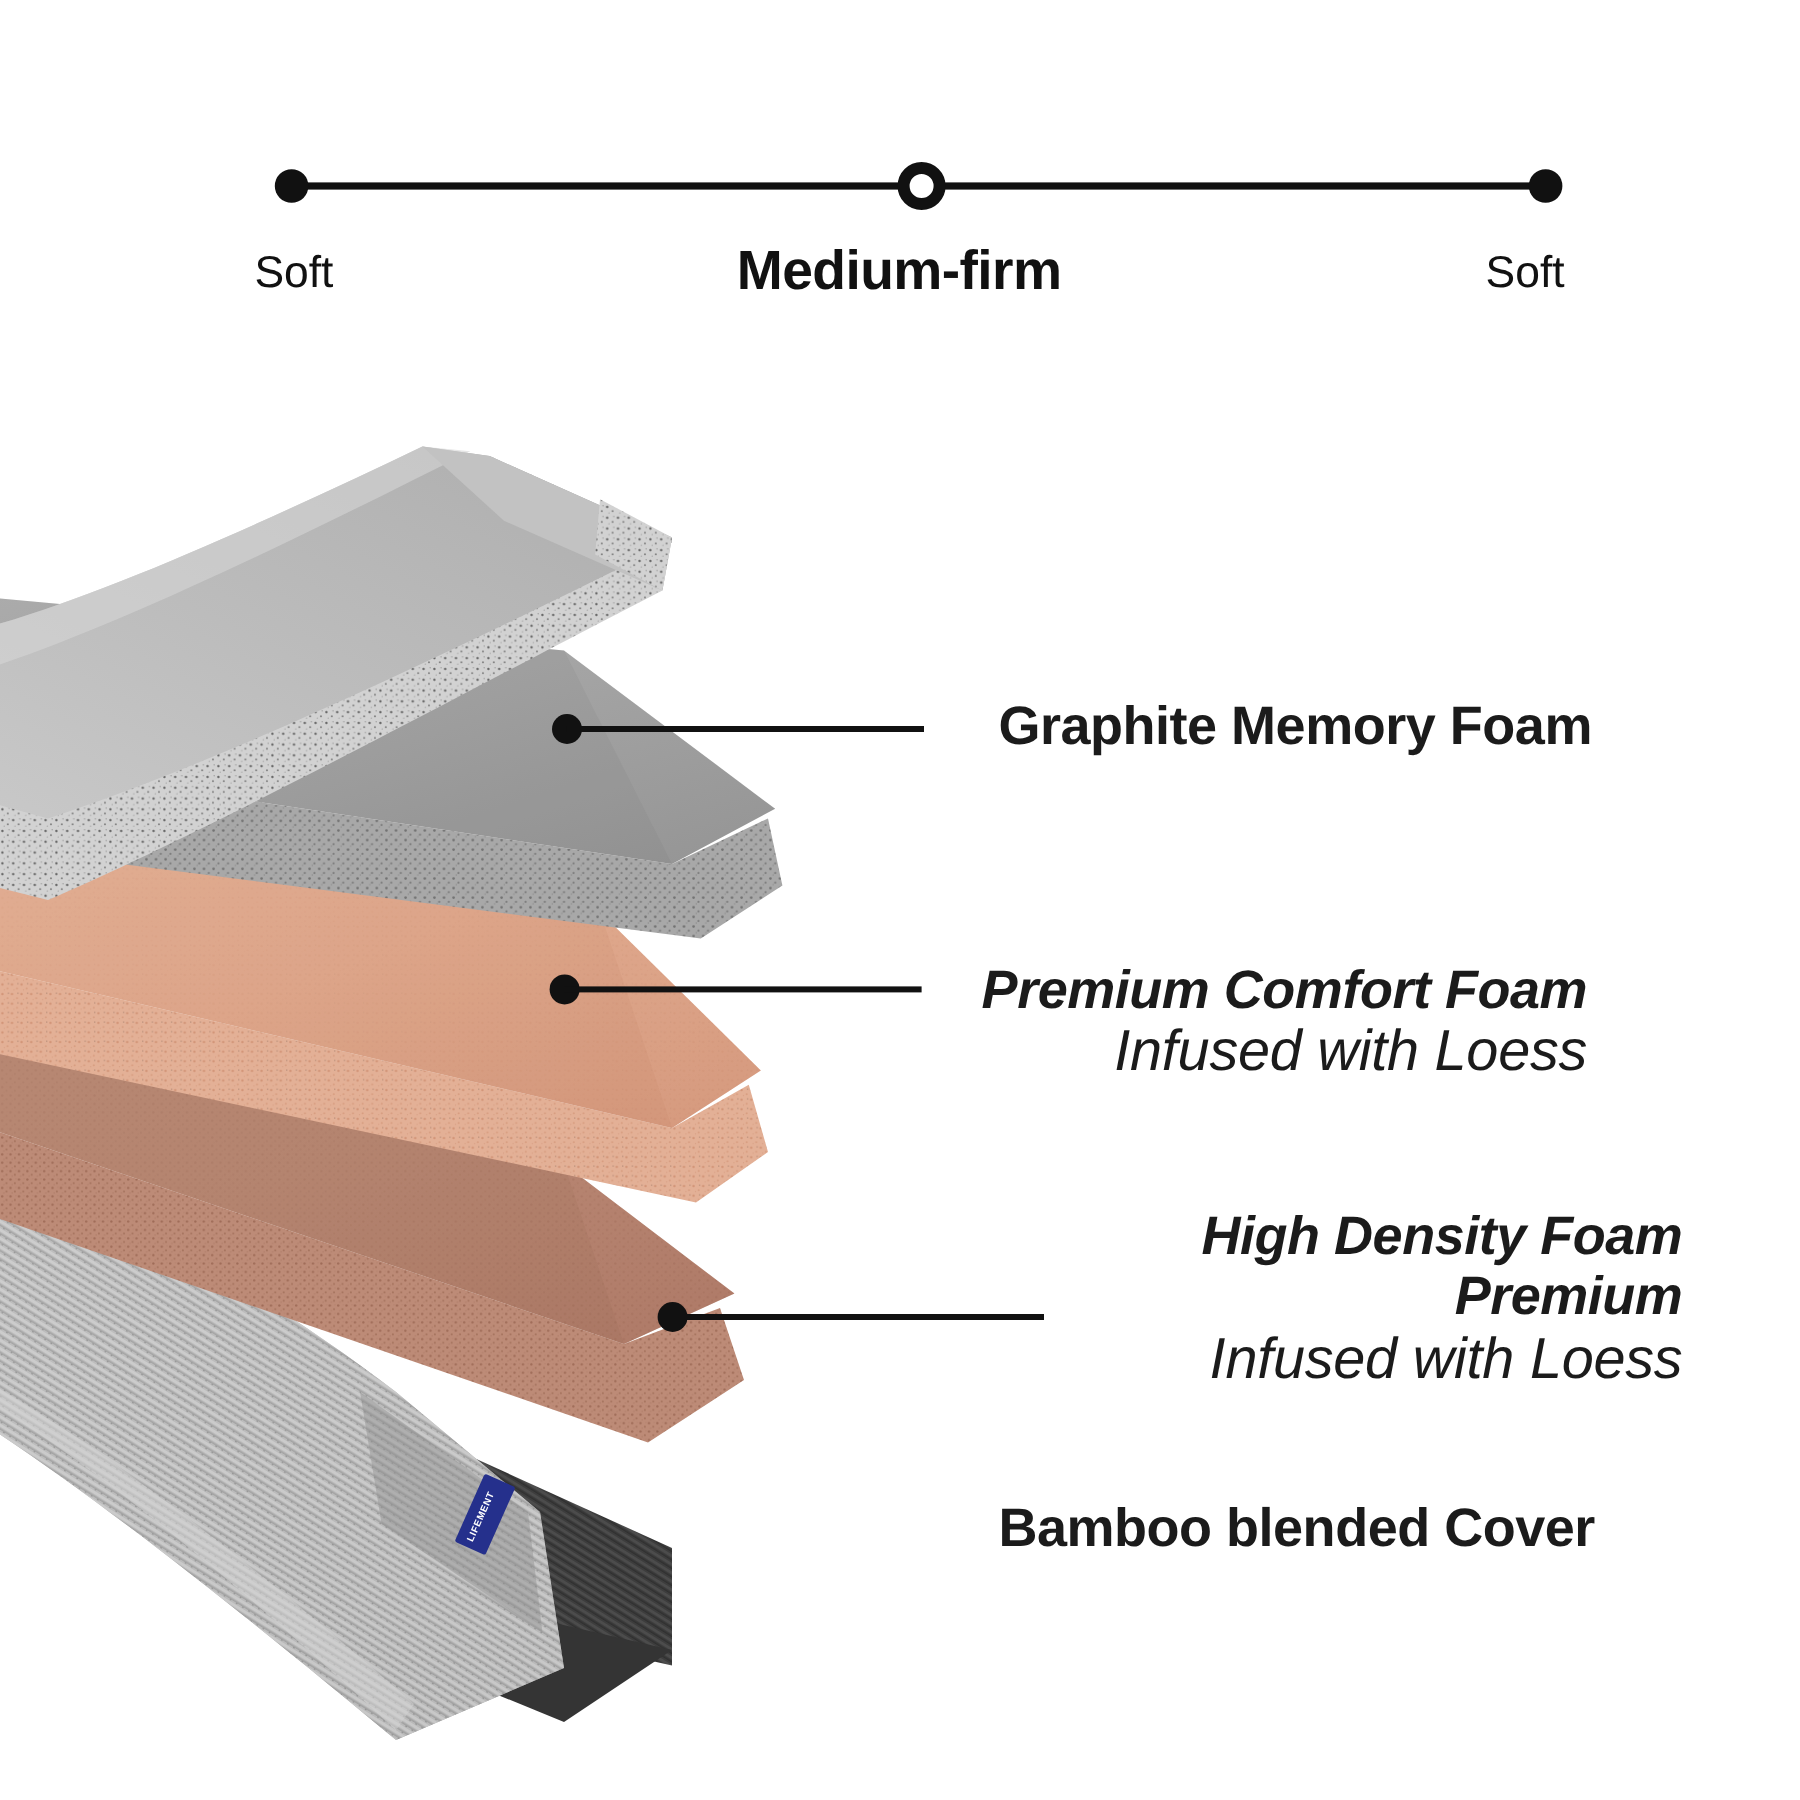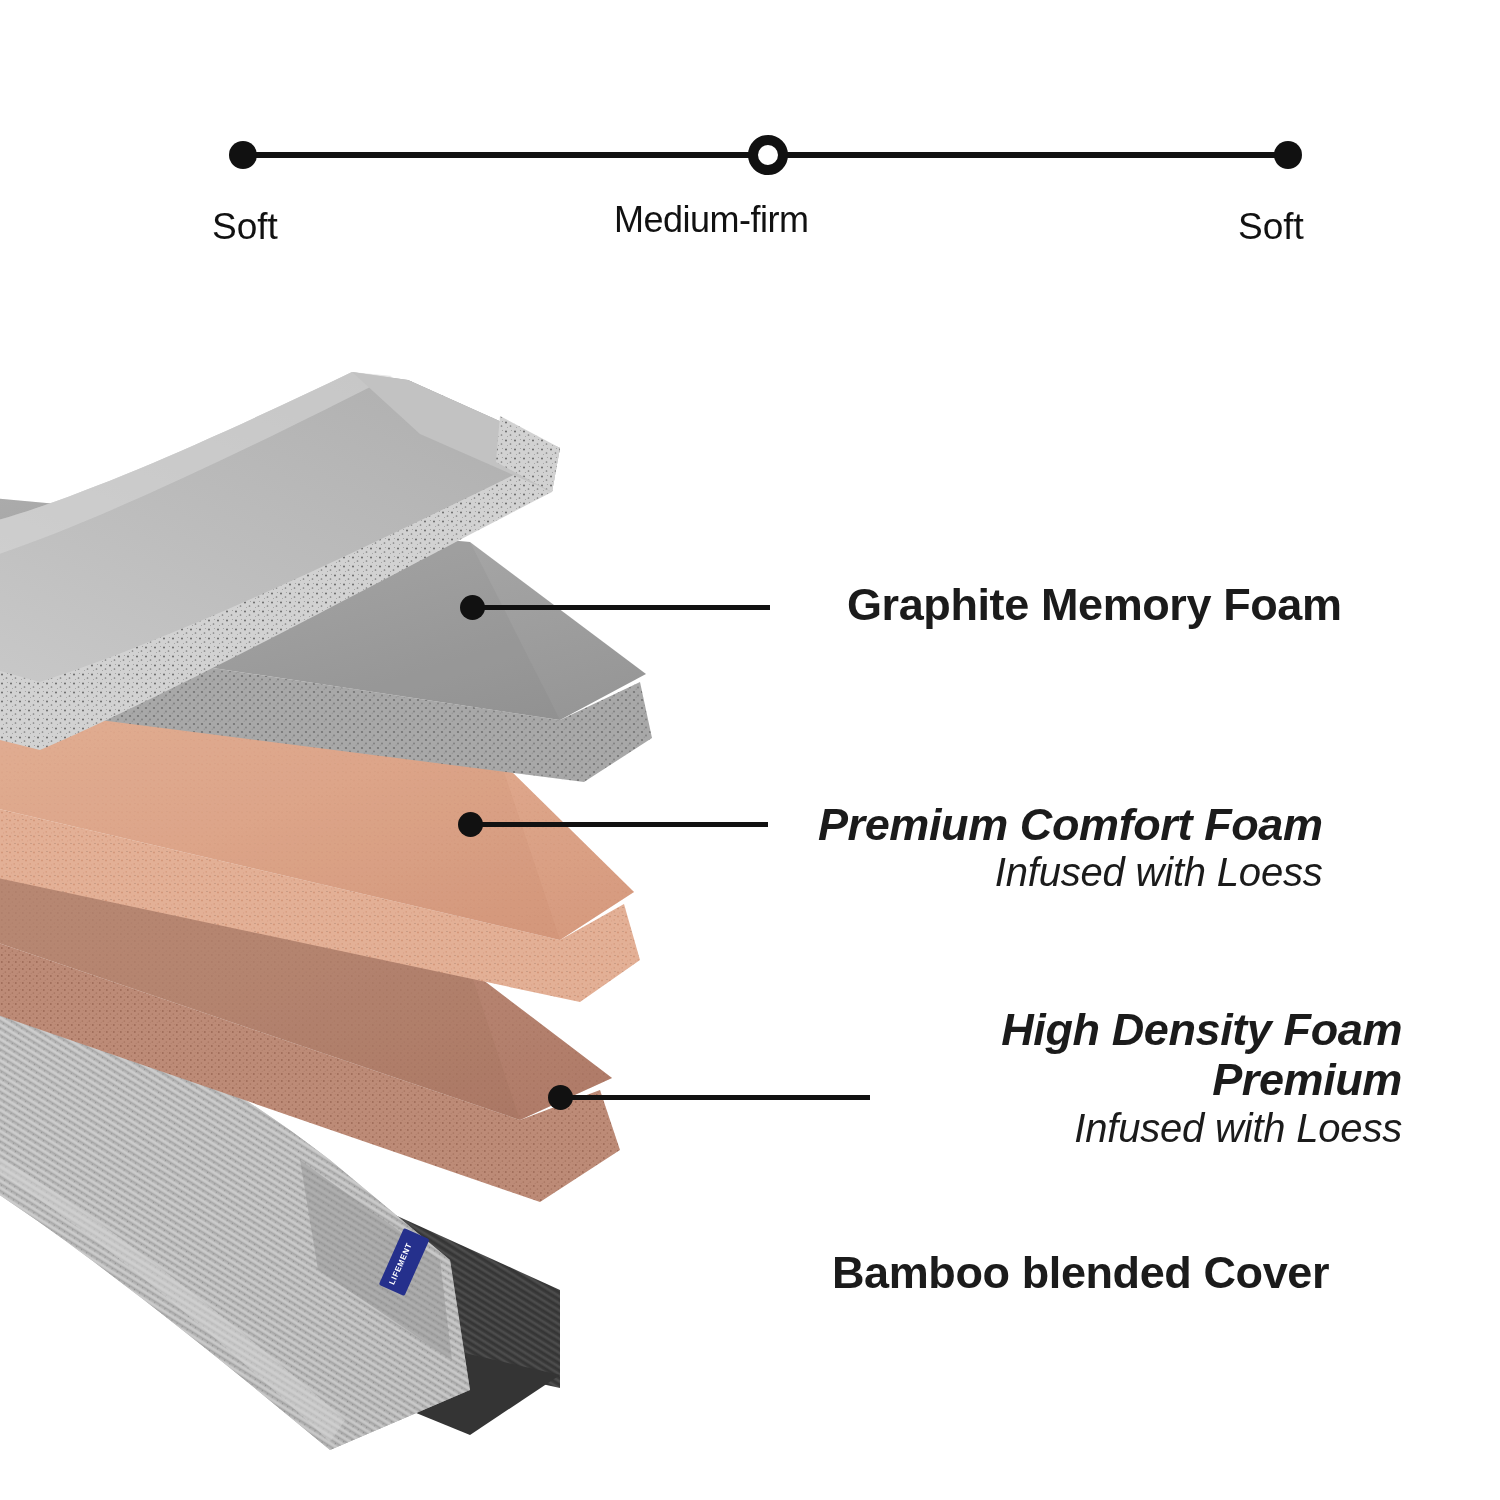--- a/index.html
+++ b/index.html
@@ -61,21 +61,21 @@
     color: #111111;
     white-space: nowrap;
     line-height: 1;
   }
   .scale-label.soft {
     left: 196px; top: 208px;
     font-size: 37px; font-weight: 400;
   }
   .scale-label.medium {
     left: 598px; top: 202px;
-    font-size: 36px; font-weight: 400;
+    font-size: 46px; font-weight: 700;
     letter-spacing: -0.5px;
   }
   .scale-label.firm {
     left: 1222px; top: 208px;
     font-size: 37px; font-weight: 400;
   }
 
   
   .foam-art {
     position: absolute;
@@ -105,29 +105,29 @@
     white-space: nowrap;
     line-height: 1.12;
   }
   .callout .title {
     font-size: 45px;
     font-weight: 700;
     letter-spacing: -0.4px;
     display: block;
   }
   .callout .subtitle {
-    font-size: 40px;
+    font-size: 48px;
     font-weight: 400;
     letter-spacing: -0.2px;
     display: block;
   }
   .callout.align-left  { text-align: left; }
   .callout.align-right { text-align: right; font-style: italic; }
 
-  #callout-graphite   { left: 832px; top: 580px; margin-left: 15px; }
+  #callout-graphite   { left: 832px; top: 580px; }
   #callout-comfort    { left: 818px; top: 800px; }
   #callout-density    { right: 98px;  top: 1005px; text-align: right; }
   #callout-bamboo     { left: 832px; top: 1248px; }
 </style>
 </head>
 <body>
 
 <div id="stage">
 
   <div class="firmness-scale">

